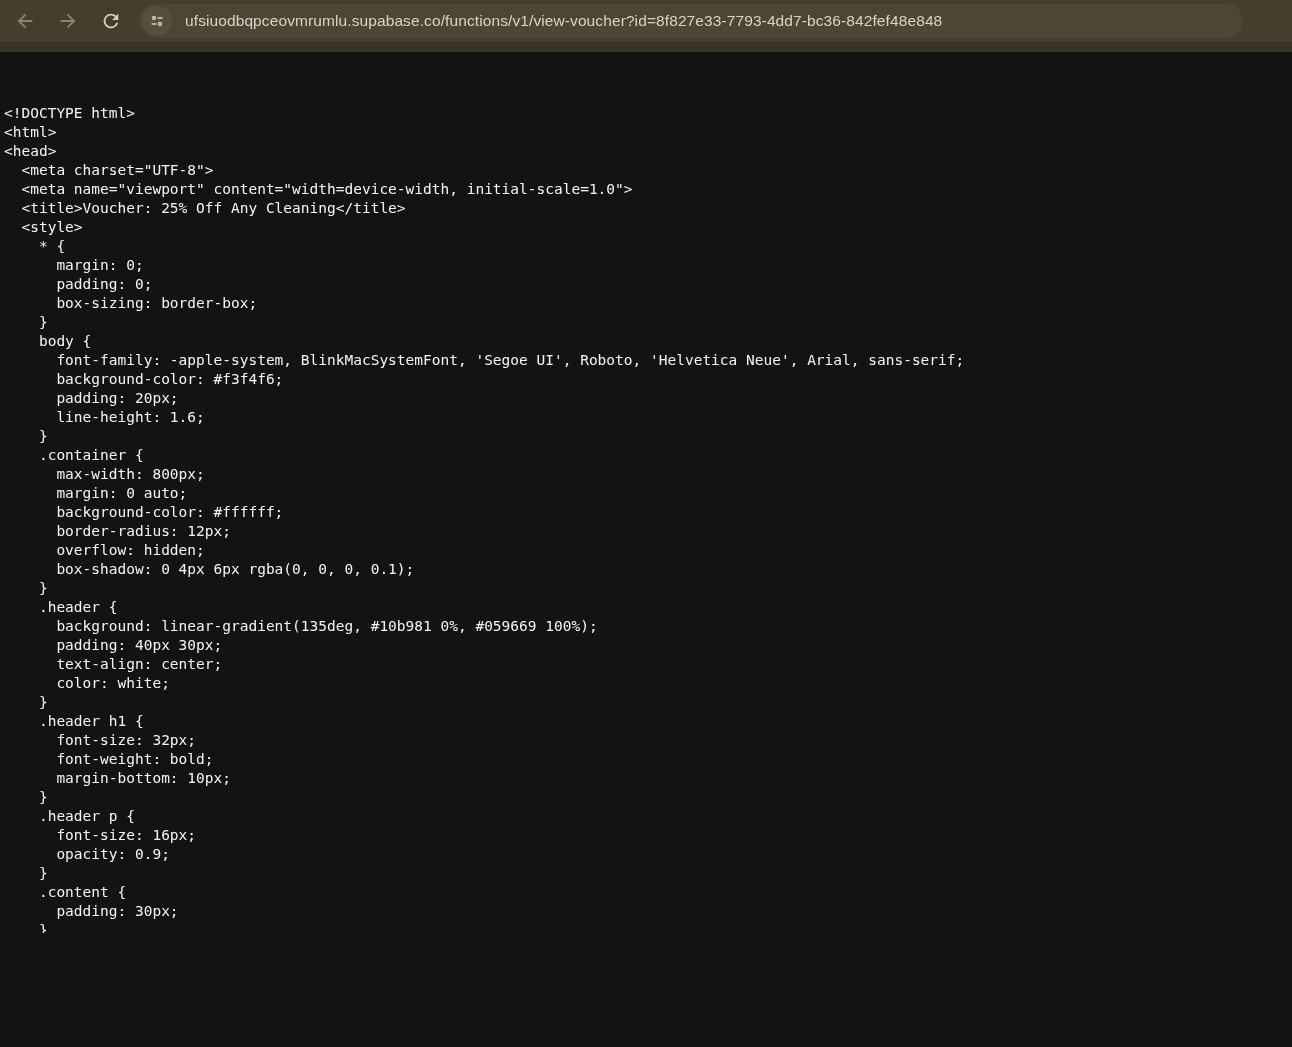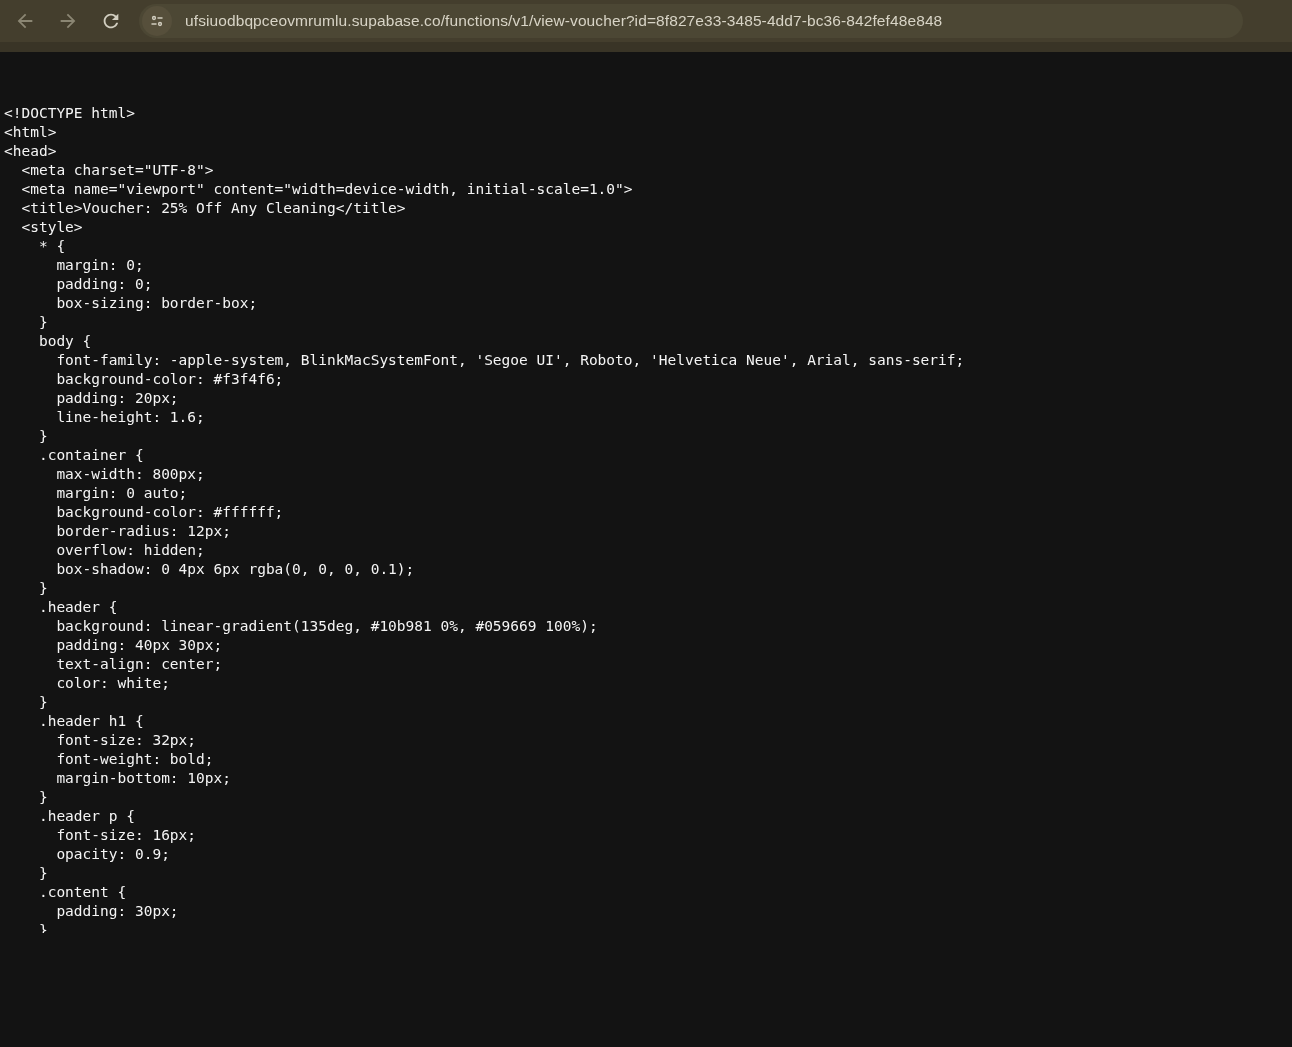--- a/index.html
+++ b/index.html
@@ -104,21 +104,21 @@
 
     <div class="address-bar">
       <span class="site-info">
         <svg viewBox="0 0 24 24" fill="none" stroke="currentColor" stroke-width="2.2" stroke-linecap="round">
           <circle cx="7.5" cy="7.5" r="2.1"></circle>
           <line x1="13.5" y1="7.5" x2="19.5" y2="7.5"></line>
           <line x1="4.5" y1="16.5" x2="10.5" y2="16.5"></line>
           <circle cx="16.5" cy="16.5" r="2.1"></circle>
         </svg>
       </span>
-      <span class="url">ufsiuodbqpceovmrumlu.supabase.co/functions/v1/view-voucher?id=8f827e33-3485-4dd7-bc36-842fef48e848</span>
+      <span class="url">ufsiuodbqpceovmrumlu.supabase.co/functions/v1/view-voucher?id=8f827e33-7793-4dd7-bc36-842fef48e848</span>
     </div>
   </div>
 
   <div class="toolbar-strip"></div>
 
   <div class="page">
     <pre class="source">&lt;!DOCTYPE html&gt;
 &lt;html&gt;
 &lt;head&gt;
   &lt;meta charset="UTF-8"&gt;

